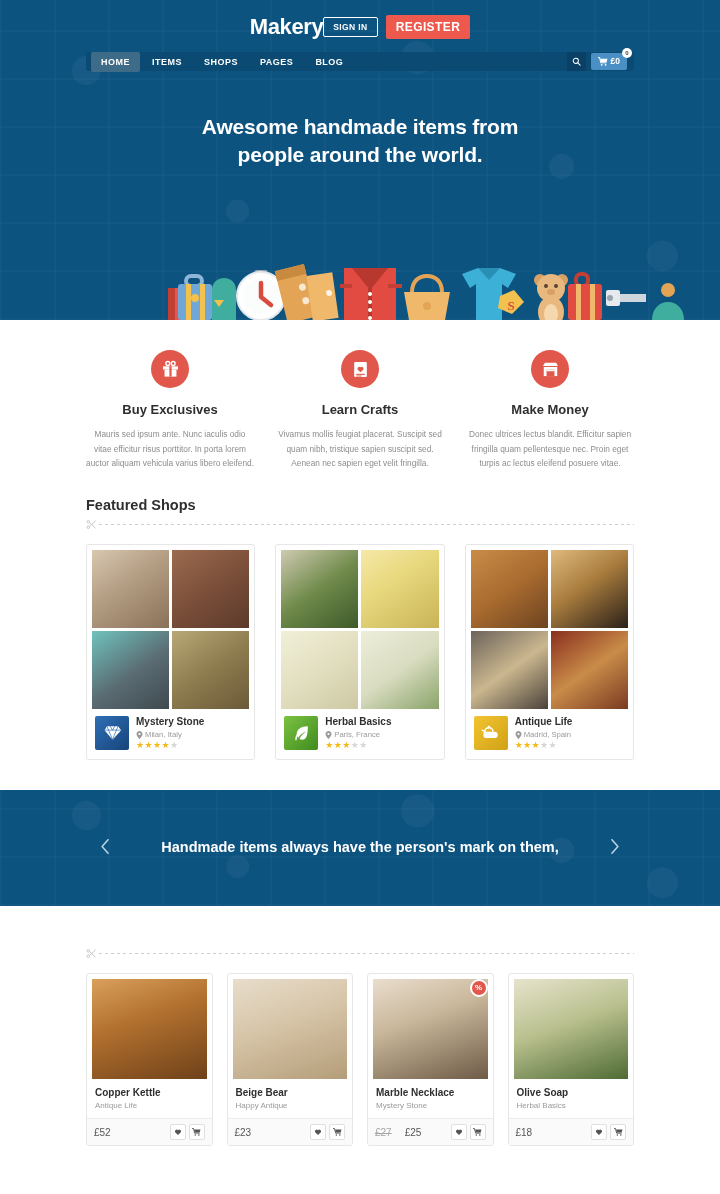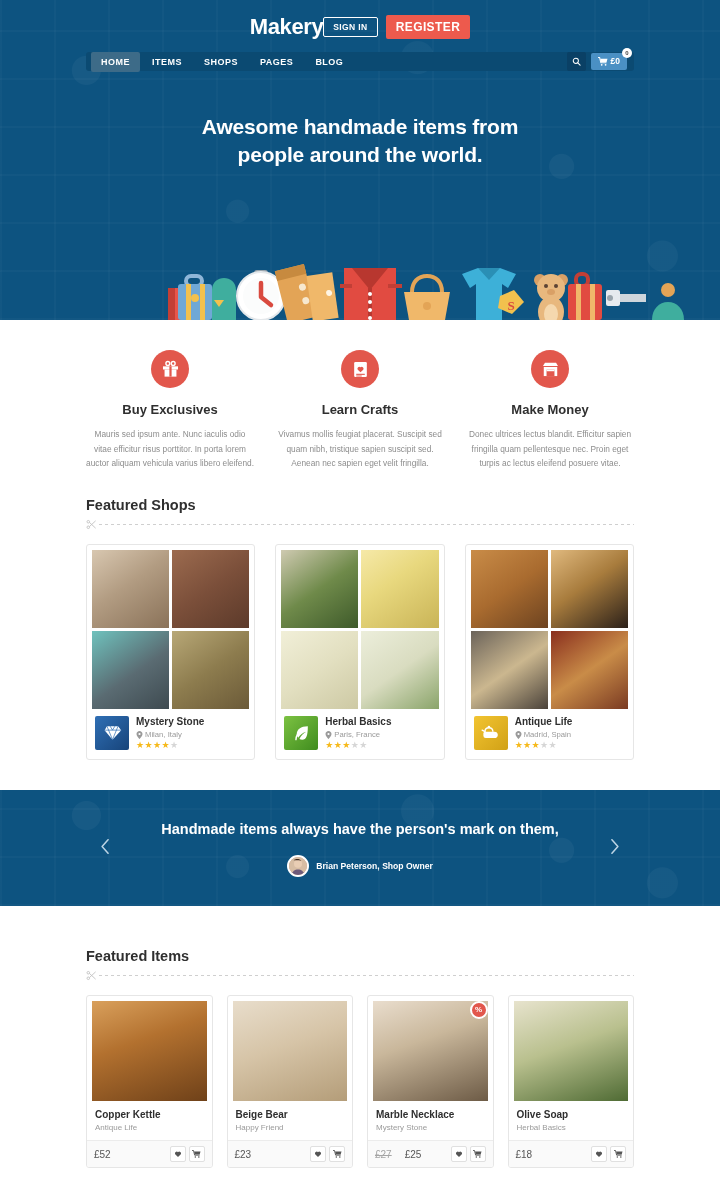--- a/index.html
+++ b/index.html
@@ -461,47 +461,35 @@
 
     </div>
   </section>
 
   <section class="testimonial">
     <div class="hero-pattern"></div>
     <div class="t-inner">
       <div class="t-quote">
         <span>Handmade items always have the person's mark on them,</span><br>
       </div>
-      <div class="t-author">
-        <span class="t-avatar">
-          <svg width="18" height="18" viewBox="0 0 24 24">
-            <rect width="24" height="24" fill="#d7bda4"></rect>
-            <circle cx="12" cy="9" r="5.4" fill="#e9cdb4"></circle>
-            <path d="M6.2 4.5c1.6-2.4 8-3 10.2.6-2-.7-6.6-.6-10.2-.6z" fill="#3d2a20"></path>
-            <path d="M3.5 24c.7-5 4.3-7.4 8.5-7.4s7.8 2.4 8.5 7.4z" fill="#6d5a7a"></path>
-          </svg>
-        </span>
-        <span class="t-name">Brian Peterson, Shop Owner</span>
-      </div>
       <div class="t-arrow prev">
         <svg width="11" height="17" viewBox="0 0 12 20">
           <polyline points="9,2 2,10 9,18" fill="none" stroke="#bcd4e4" stroke-width="1.8" stroke-linecap="round" stroke-linejoin="round"></polyline>
         </svg>
       </div>
       <div class="t-arrow next">
         <svg width="11" height="17" viewBox="0 0 12 20">
           <polyline points="3,2 10,10 3,18" fill="none" stroke="#bcd4e4" stroke-width="1.8" stroke-linecap="round" stroke-linejoin="round"></polyline>
         </svg>
       </div>
     </div>
   </section>
 
   <section class="container items-section">
     <div class="sec-head">
-      <div class="sec-title">Featured Items</div>
       <div class="cutline">
         <svg class="scissors" width="11" height="11" viewBox="0 0 24 24">
           <circle cx="5" cy="18" r="2.8" fill="none" stroke="#c3c3c3" stroke-width="2"></circle>
           <circle cx="5" cy="6" r="2.8" fill="none" stroke="#c3c3c3" stroke-width="2"></circle>
           <line x1="7.4" y1="16.6" x2="21" y2="4" stroke="#c3c3c3" stroke-width="2"></line>
           <line x1="7.4" y1="7.4" x2="21" y2="20" stroke="#c3c3c3" stroke-width="2"></line>
         </svg>
         <div class="dashes"></div>
       </div>
     </div>
@@ -533,21 +521,21 @@
               </svg>
             </button>
           </div>
         </div>
       </div>
 
       <div class="item-card">
         <div class="item-img" style="background:linear-gradient(160deg,#e8ddcb 0%,#d6c4a7 45%,#b49d79 100%)"></div>
         <div class="item-body">
           <div class="item-name">Beige Bear</div>
-          <div class="item-shop">Happy Friend</div>
+          <div class="item-shop">Happy Antique</div>
         </div>
         <div class="item-foot">
           <div class="price">
             <span>£23</span>
           </div>
           <div class="item-acts">
             <button class="icon-btn">
               <svg width="8" height="8" viewBox="0 0 24 24">
                   <path d="M12 21l-8.5-8.3a5.3 5.3 0 018.5-6.2 5.3 5.3 0 018.5 6.2z" fill="#555"></path>
                 </svg>

